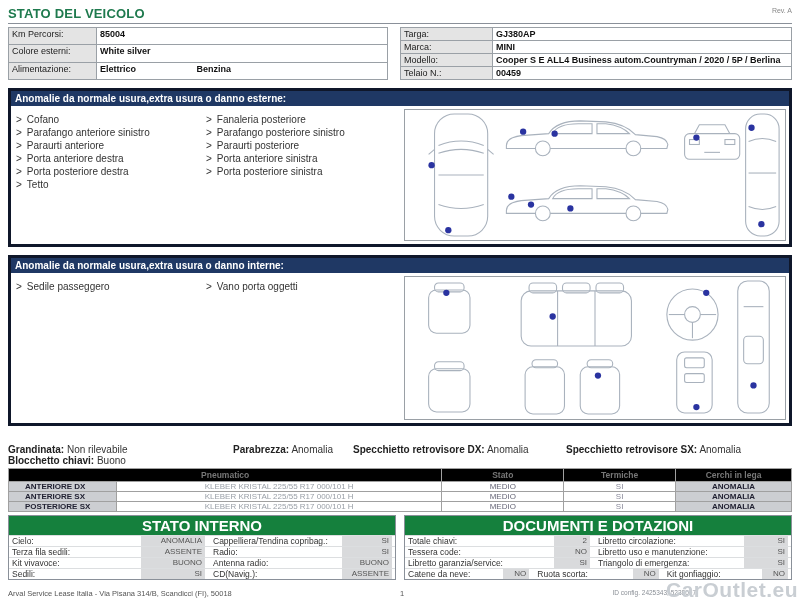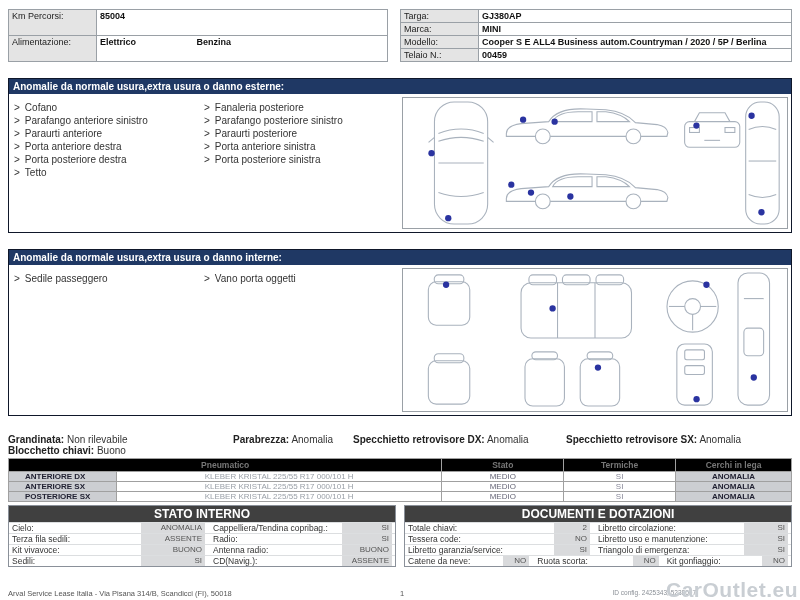--- a/index.html
+++ b/index.html
@@ -10,23 +10,23 @@
 .title{color:#1f7a4e;font-size:13px;font-weight:bold;letter-spacing:.2px}
 .rev{font-size:7px;color:#888;margin-top:1px}
 .info-row{display:flex;gap:12px;margin-top:3px}
 table.info{border-collapse:collapse}
 table.info td{border:1px solid #9aa0a6;font-size:9px;padding:1px 3px;vertical-align:top}
 table.info td.lbl{background:#e4e4e4;color:#222}
 table.info td.val{font-weight:bold;color:#111}
 table.info.left{width:380px}
 table.info.left td.lbl{width:88px}
 table.info.right{width:392px}
-table.info.right td.lbl{width:78px}
+table.info.right td.lbl{width:92px}
 .val2{margin-left:58px}
-.anom-box{border:1px solid #0f172a;margin-top:16px}
+.anom-box{border:3px solid #0f172a;margin-top:8px}
 .anom-header{background:#1f3864;color:#fff;font-weight:bold;font-size:10px;padding:2px 4px}
 .anom-body{display:flex;gap:8px;padding:3px}
 .anom-lists{width:382px;display:flex;padding:4px 0 0 2px}
 .anom-col{list-style:none;flex:1}
 .anom-col li{display:flex;gap:5px;font-size:10px;line-height:13px;color:#333}
 .bul{color:#333}
 .diagram-box{flex:1;border:1px solid #9aa0a6;background:#fff}
 .diagram-box.ext{height:132px}
 .diagram-box.int{height:144px}
 .diagram-box svg{width:100%;height:100%;display:block}
@@ -41,43 +41,51 @@
 .tire-table{width:100%;border-collapse:collapse;margin-top:2px}
 .tire-table th{background:#000000;color:#777;font-weight:bold;font-size:8.5px;border:1px solid #a0a0a0;padding:1px 8px}
 .tire-table td{border:1px solid #a0a0a0;font-size:8px;padding:0 16px;height:10px;text-align:center}
 .tire-table td.pos{background:#ccced2;color:#223;font-weight:bold;text-align:left;width:108px}
 .tire-table td.tname{color:#9aa0a8;width:326px}
 .tire-table td.st{color:#667;width:122px}
 .tire-table td.tm{color:#889;width:112px}
 .tire-table td.ce{background:#ccced2;color:#223;font-weight:bold;width:116px}
 .bottom-row{display:flex;gap:8px;margin-top:3px;align-items:flex-start}
 .bt{flex:1;border:1px solid #8a9099}
-.bt-header{background:#404040;color:#fff;text-align:center;font-weight:bold;font-size:12px;padding:1px 0}
+.bt-header{background:#15803d;color:#fff;text-align:center;font-weight:bold;font-size:15px;padding:1px 0}
 .brow{display:flex;padding:0 3px;height:11px;border-top:1px solid #dcdee0}
 .brow .l{flex:1;font-size:8.5px;color:#333;white-space:nowrap;overflow:hidden}
 .brow .l.second{padding-left:8px}
 .brow .v{background:#d9dadc;font-size:8px;color:#555;text-align:right;padding:1px 3px;line-height:8px;white-space:nowrap}
 .v64{width:64px}.v50{width:50px}.v36{width:36px}.v44{width:44px}.v26{width:26px}
 .footer-addr{position:absolute;left:8px;bottom:2px;font-size:7.5px;color:#555}
 .page-num{position:absolute;left:50%;bottom:2px;font-size:7.5px;color:#555}
 .id-line{position:absolute;right:104px;bottom:4px;font-size:6.5px;color:#8a8f96}
 .watermark{position:absolute;right:2px;bottom:-2px;font-size:21px;font-weight:bold;color:#c9ced3;letter-spacing:.5px}
 </style>
 </head>
 <body>
 
 <div class="page">
 
+  <div class="topbar">
+    <div class="title">STATO DEL VEICOLO</div>
+    <div class="rev">Rev. A</div>
+  </div>
 
   <div class="info-row">
     <table class="info left">
       <tbody>
           <tr>
         <td class="lbl">Km Percorsi:</td>
         <td class="val">85004</td>
+      </tr>
+      <tr>
+        <td class="lbl">Colore esterni:</td>
+        <td class="val">White silver</td>
       </tr>
       <tr>
         <td class="lbl">Alimentazione:</td>
         <td class="val">
           <span>Elettrico</span>
           <span class="val2">Benzina</span>
         </td>
       </tr>
     </tbody>
       </table>

